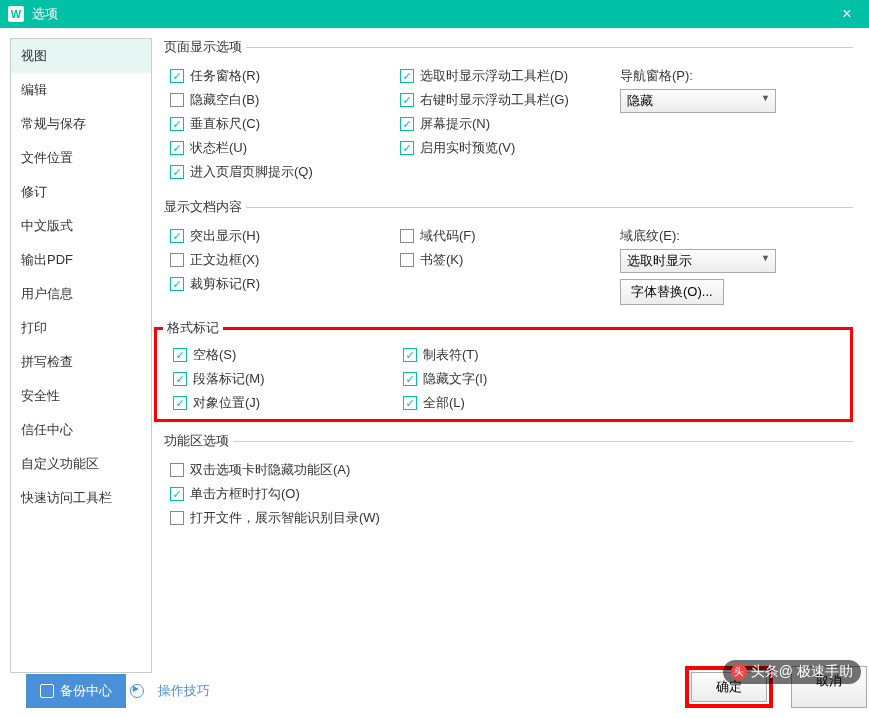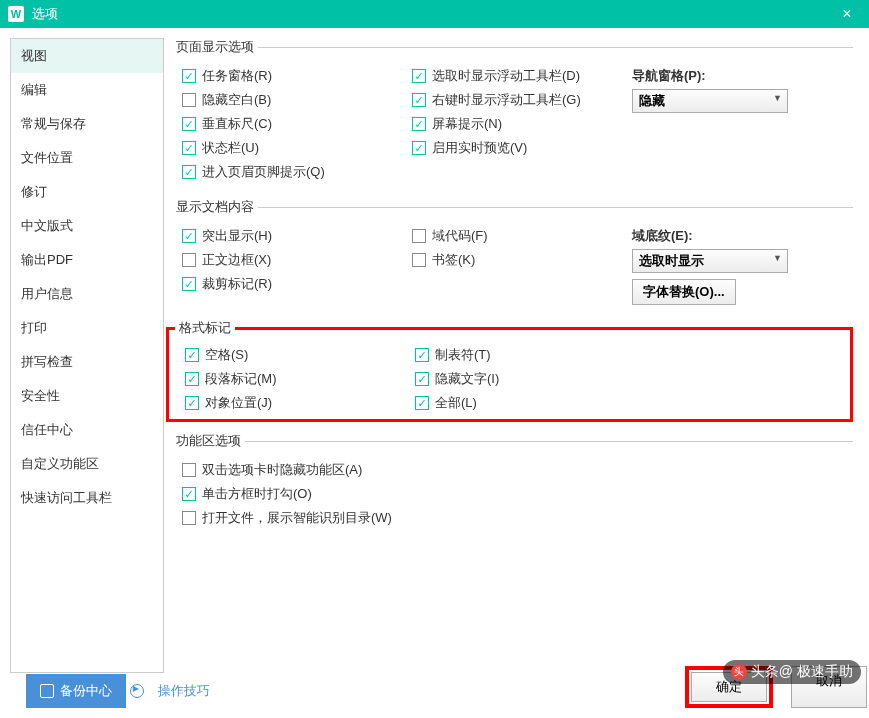--- a/index.html
+++ b/index.html
@@ -2,31 +2,31 @@
 <html><head>
 <meta charset="utf-8">
 <style>
 * { box-sizing: border-box; margin: 0; padding: 0; }
 body { font-family: "Microsoft YaHei", sans-serif; font-size: 13px; background: #fff; width: 869px; height: 718px; overflow: hidden; position: relative; }
 .titlebar { background: #00c0a5; height: 28px; display: flex; align-items: center; color: #fff; padding: 0 8px; }
 .titlebar .icon-app { width: 16px; height: 16px; background: #fff; display: inline-flex; align-items: center; justify-content: center; color: #00c0a5; font-weight: bold; font-size: 11px; margin-right: 8px; border-radius: 2px; }
 .titlebar .title { flex: 1; font-size: 13px; }
 .titlebar .close { width: 28px; text-align: center; font-size: 16px; cursor: pointer; }
 .main { display: flex; height: 655px; }
-.sidebar { width: 154px; border: 1px solid #ccc; margin: 10px 0 10px 10px; background: #fff; }
+.sidebar { width: 142px; border: 1px solid #ccc; margin: 10px 0 10px 10px; background: #fff; }
 .sidebar .item { padding: 8px 10px; cursor: pointer; color: #333; }
 .sidebar .item.selected { background: #e5f6f3; }
 .content { flex: 1; padding: 10px 16px 0 8px; overflow: auto; }
 fieldset { border: none; border-top: 1px solid #ccc; margin-bottom: 10px; padding: 8px 0 4px 0; }
 fieldset.hl { border: 3px solid #f00; padding: 6px 6px 4px 6px; margin-left: -6px; }
 legend { padding: 0 4px; color: #333; font-size: 13px; }
 .cols { display: flex; }
 .col1 { width: 230px; }
 .col2 { width: 230px; }
-.col3 { flex: 1; font-weight: bold; }
+.col3 { flex: 1; }
 label.chk { display: flex; align-items: center; padding: 3px 0 3px 10px; cursor: pointer; color: #333; gap: 6px; }
 .chkbox { width: 14px; height: 14px; border: 1px solid #00c0a5; display: inline-flex; align-items: center; justify-content: center; color: #00c0a5; font-size: 11px; line-height: 1; flex-shrink: 0; }
 .chkbox.unchecked { border-color: #888; }
 .label-top { color: #333; padding: 3px 0 4px 0; }
 .select { border: 1px solid #aaa; background: linear-gradient(#fdfdfd,#ececec); padding: 2px 20px 2px 6px; width: 156px; position: relative; cursor: pointer; }
 .select::after { content: "▼"; position: absolute; right: 5px; top: 3px; font-size: 9px; color: #555; }
 .small-btn { border: 1px solid #aaa; background: linear-gradient(#fdfdfd,#ececec); padding: 3px 10px; cursor: pointer; margin-top: 6px; display: inline-block; }
 .footer { position: absolute; left: 0; bottom: 0; width: 100%; padding: 0 14px 10px 14px; margin-left: 12px; }
 .backup-btn { background: #4a90d9; color: #fff; border: none; padding: 8px 14px; display: inline-flex; align-items: center; gap: 6px; cursor: pointer; font-size: 13px; }
 .doc-icon { width: 14px; height: 14px; border: 1.5px solid #fff; border-radius: 2px; position: relative; }

